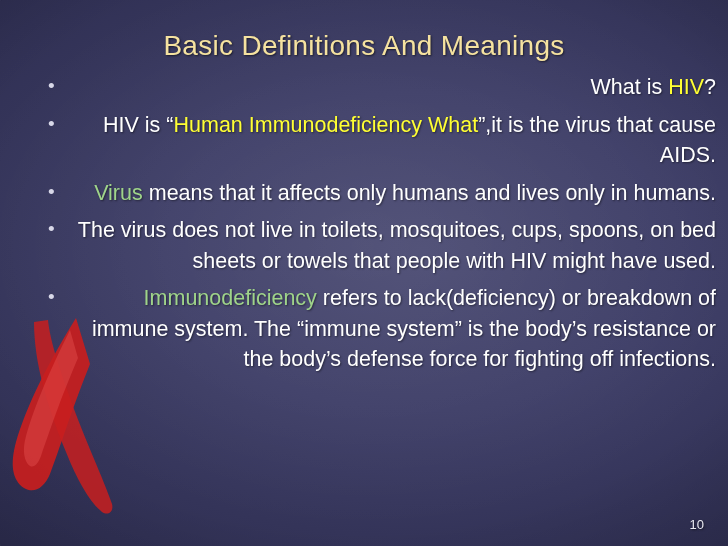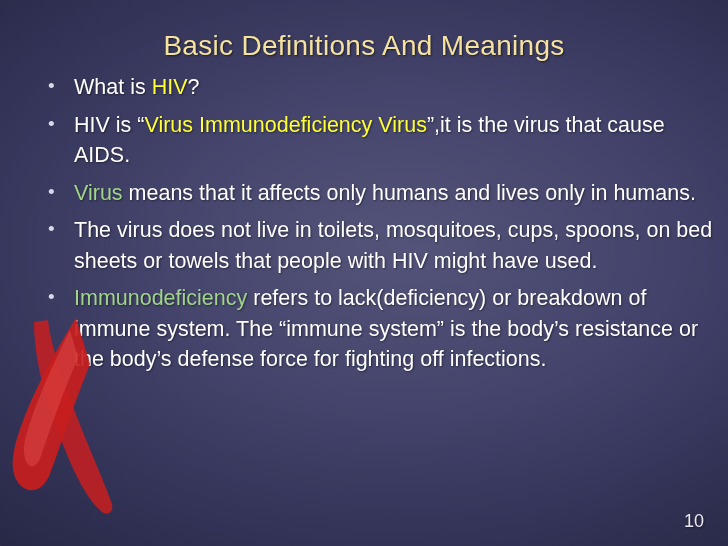--- a/index.html
+++ b/index.html
@@ -69,60 +69,61 @@
     width: 26px;
     color: #d8d8e8;
     font-size: 19px;
     line-height: 1.45;
     text-align: left;
     user-select: none;
   }
   .btext {
     flex: 1 1 auto;
     text-shadow: 1px 1px 2px rgba(0,0,0,0.45);
+    text-align: right;
   }
   .hl-yellow { color: #ffff33; }
   .hl-green  { color: #9fd48a; }
 
   .ribbon {
     position: absolute;
     left: 4px;
     bottom: 24px;
     width: 118px;
     height: 210px;
     pointer-events: none;
   }
 
   .page-number {
     position: absolute;
     right: 24px;
     bottom: 14px;
     color: #e8e8f0;
-    font-size: 18px;
+    font-size: 13px;
     text-shadow: 1px 1px 2px rgba(0,0,0,0.5);
   }
 </style>
 </head>
 <body>
 
 <div class="slide">
 
   <div class="bg-streaks"></div>
   <div class="bg-vignette"></div>
 
   <div class="title">Basic Definitions And Meanings</div>
 
   <div class="bullets">
     <div class="bullet">
       <span class="dot">•</span>
       <span class="btext"><span>What is </span><span class="hl-yellow">HIV</span><span>?</span></span>
     </div>
     <div class="bullet">
       <span class="dot">•</span>
-      <span class="btext"><span>HIV is “</span><span class="hl-yellow">Virus Immunodeficiency Virus</span><span>”,it is the virus that cause AIDS.</span></span>
+      <span class="btext"><span>HIV is “</span><span class="hl-yellow">Human Immunodeficiency What</span><span>”,it is the virus that cause AIDS.</span></span>
     </div>
     <div class="bullet">
       <span class="dot">•</span>
       <span class="btext"><span class="hl-green">Virus</span><span> means that it affects only humans and lives only in humans.</span></span>
     </div>
     <div class="bullet">
       <span class="dot">•</span>
       <span class="btext"><span>The virus does not live in toilets, mosquitoes, cups, spoons, on bed sheets or towels that people with HIV might have used.</span></span>
     </div>
     <div class="bullet">

